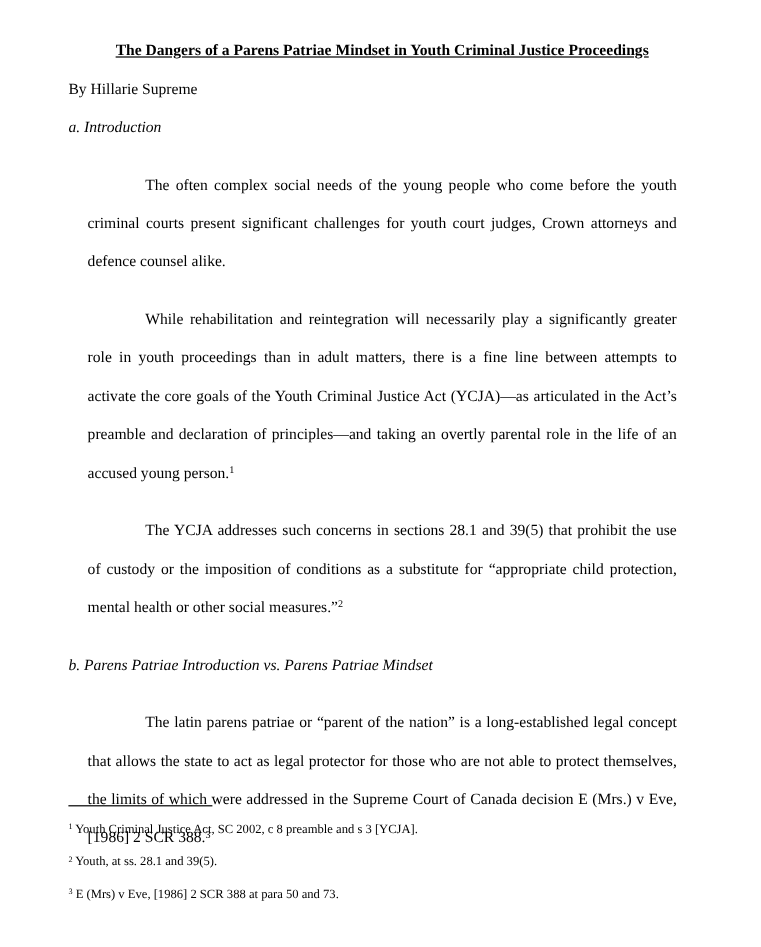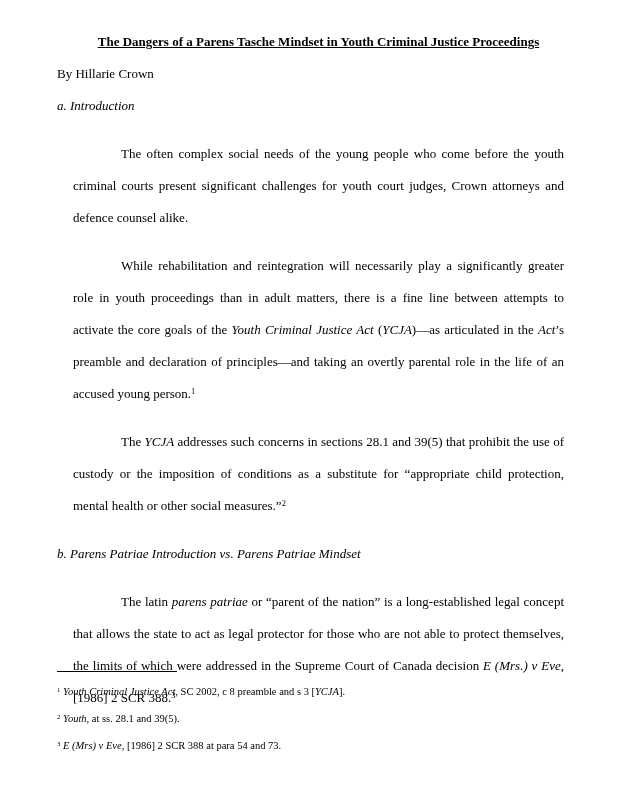--- a/index.html
+++ b/index.html
@@ -40,21 +40,20 @@
     margin: 0;
     font-weight: normal;
     font-style: italic;
   }
   .para {
     margin: 16px;
     text-align: justify;
     text-indent: 48px;
   }
   .it {
-    font-style: italic;
   }
   .sup {
     font-size: 0.65em;
     position: relative;
     top: -0.45em;
     line-height: 0;
   }
   .footer {
     position: absolute;
     left: 57px;
@@ -71,32 +70,32 @@
     margin: 0;
     font-size: 10.5px;
     line-height: 27px;
   }
 </style>
 </head>
 <body>
 
 <div class="page">
   <div class="content">
-    <h1 class="title">The Dangers of a Parens Tasche Mindset in Youth Criminal Justice Proceedings</h1>
-    <p class="byline">By Hillarie Crown</p>
+    <h1 class="title">The Dangers of a Parens Patriae Mindset in Youth Criminal Justice Proceedings</h1>
+    <p class="byline">By Hillarie Supreme</p>
     <div id="body-blocks">
         <p class="heading"><span>a. Introduction</span></p>
         <p class="para"><span>The often complex social needs of the young people who come before the youth criminal courts present significant challenges for youth court judges, Crown attorneys and defence counsel alike.</span></p>
         <p class="para"><span>While rehabilitation and reintegration will necessarily play a significantly greater role in youth proceedings than in adult matters, there is a fine line between attempts to activate the core goals of the </span><span class="it">Youth Criminal Justice Act</span><span> (</span><span class="it">YCJA</span><span>)—as articulated in the </span><span class="it">Act</span><span>’s preamble and declaration of principles—and taking an overtly parental role in the life of an accused young person.</span><span class="sup">1</span></p>
         <p class="para"><span>The </span><span class="it">YCJA</span><span> addresses such concerns in sections 28.1 and 39(5) that prohibit the use of custody or the imposition of conditions as a substitute for “appropriate child protection, mental health or other social measures.”</span><span class="sup">2</span></p>
         <p class="heading"><span>b. Parens Patriae Introduction vs. Parens Patriae Mindset</span></p>
         <p class="para"><span>The latin </span><span class="it">parens patriae</span><span> or “parent of the nation” is a long-established legal concept that allows the state to act as legal protector for those who are not able to protect themselves, the limits of  which were addressed in the Supreme Court of Canada decision </span><span class="it">E (Mrs.) v Eve</span><span>, [1986] 2 SCR 388.</span><span class="sup">3</span></p>
       </div>
   </div>
   <div class="footer">
     <div class="fn-sep"></div>
     <div id="footnote-list">
         <p class="footnote"><span class="sup">1</span><span> </span><span class="it">Youth Criminal Justice Act</span><span>, SC 2002, c 8 preamble and s 3 [</span><span class="it">YCJA</span><span>].</span></p>
         <p class="footnote"><span class="sup">2</span><span> </span><span class="it">Youth,</span><span> at ss. 28.1 and 39(5).</span></p>
-        <p class="footnote"><span class="sup">3</span><span> </span><span class="it">E (Mrs) v Eve</span><span>, [1986] 2 SCR 388 at para 54 and 73.</span></p>
+        <p class="footnote"><span class="sup">3</span><span> </span><span class="it">E (Mrs) v Eve</span><span>, [1986] 2 SCR 388 at para 50 and 73.</span></p>
       </div>
   </div>
 </div>
 
 </body></html>

